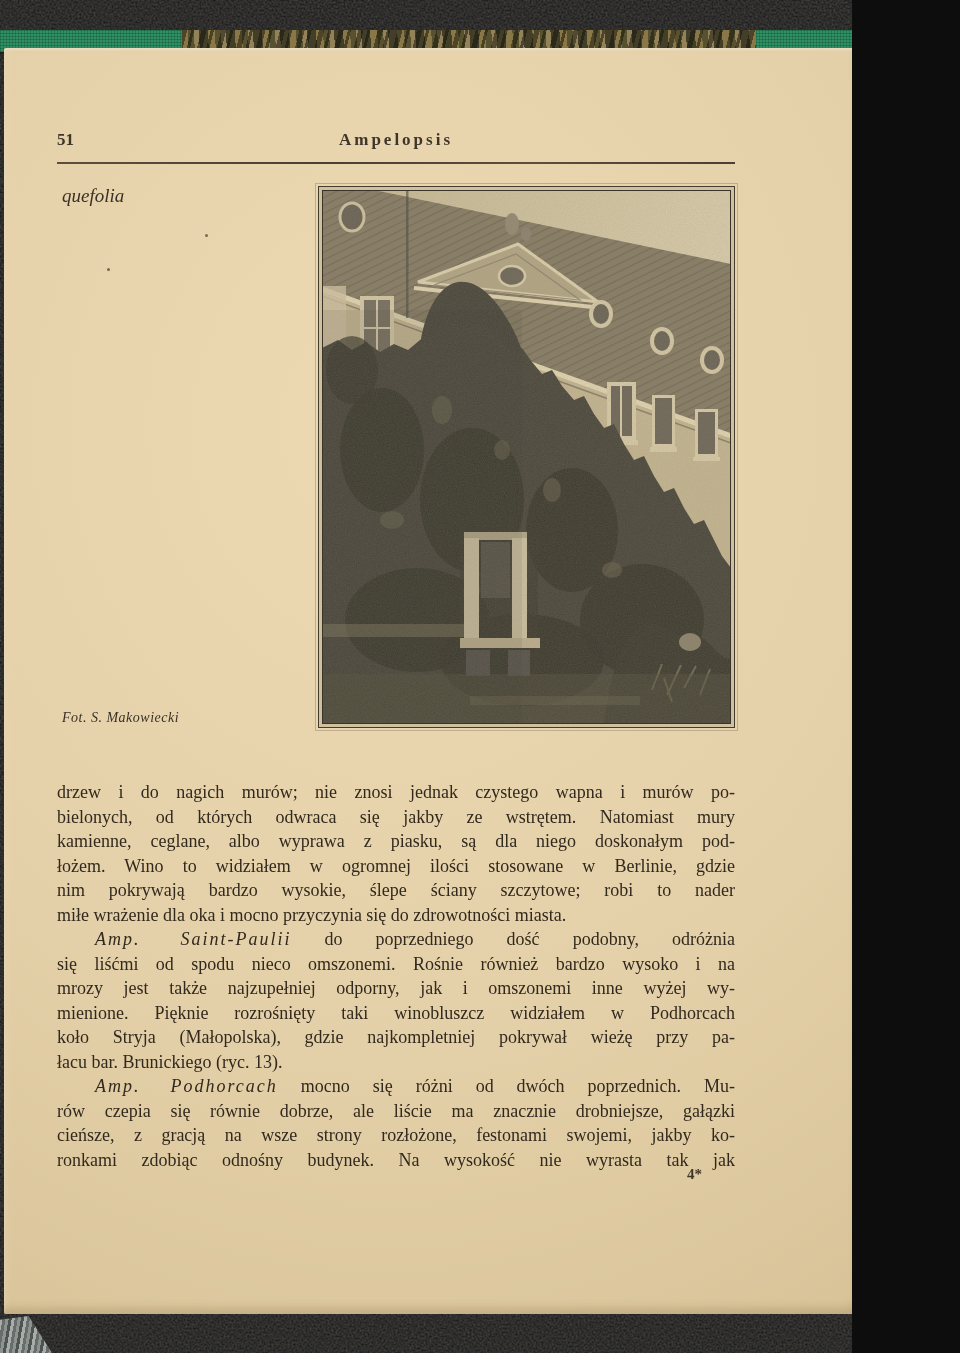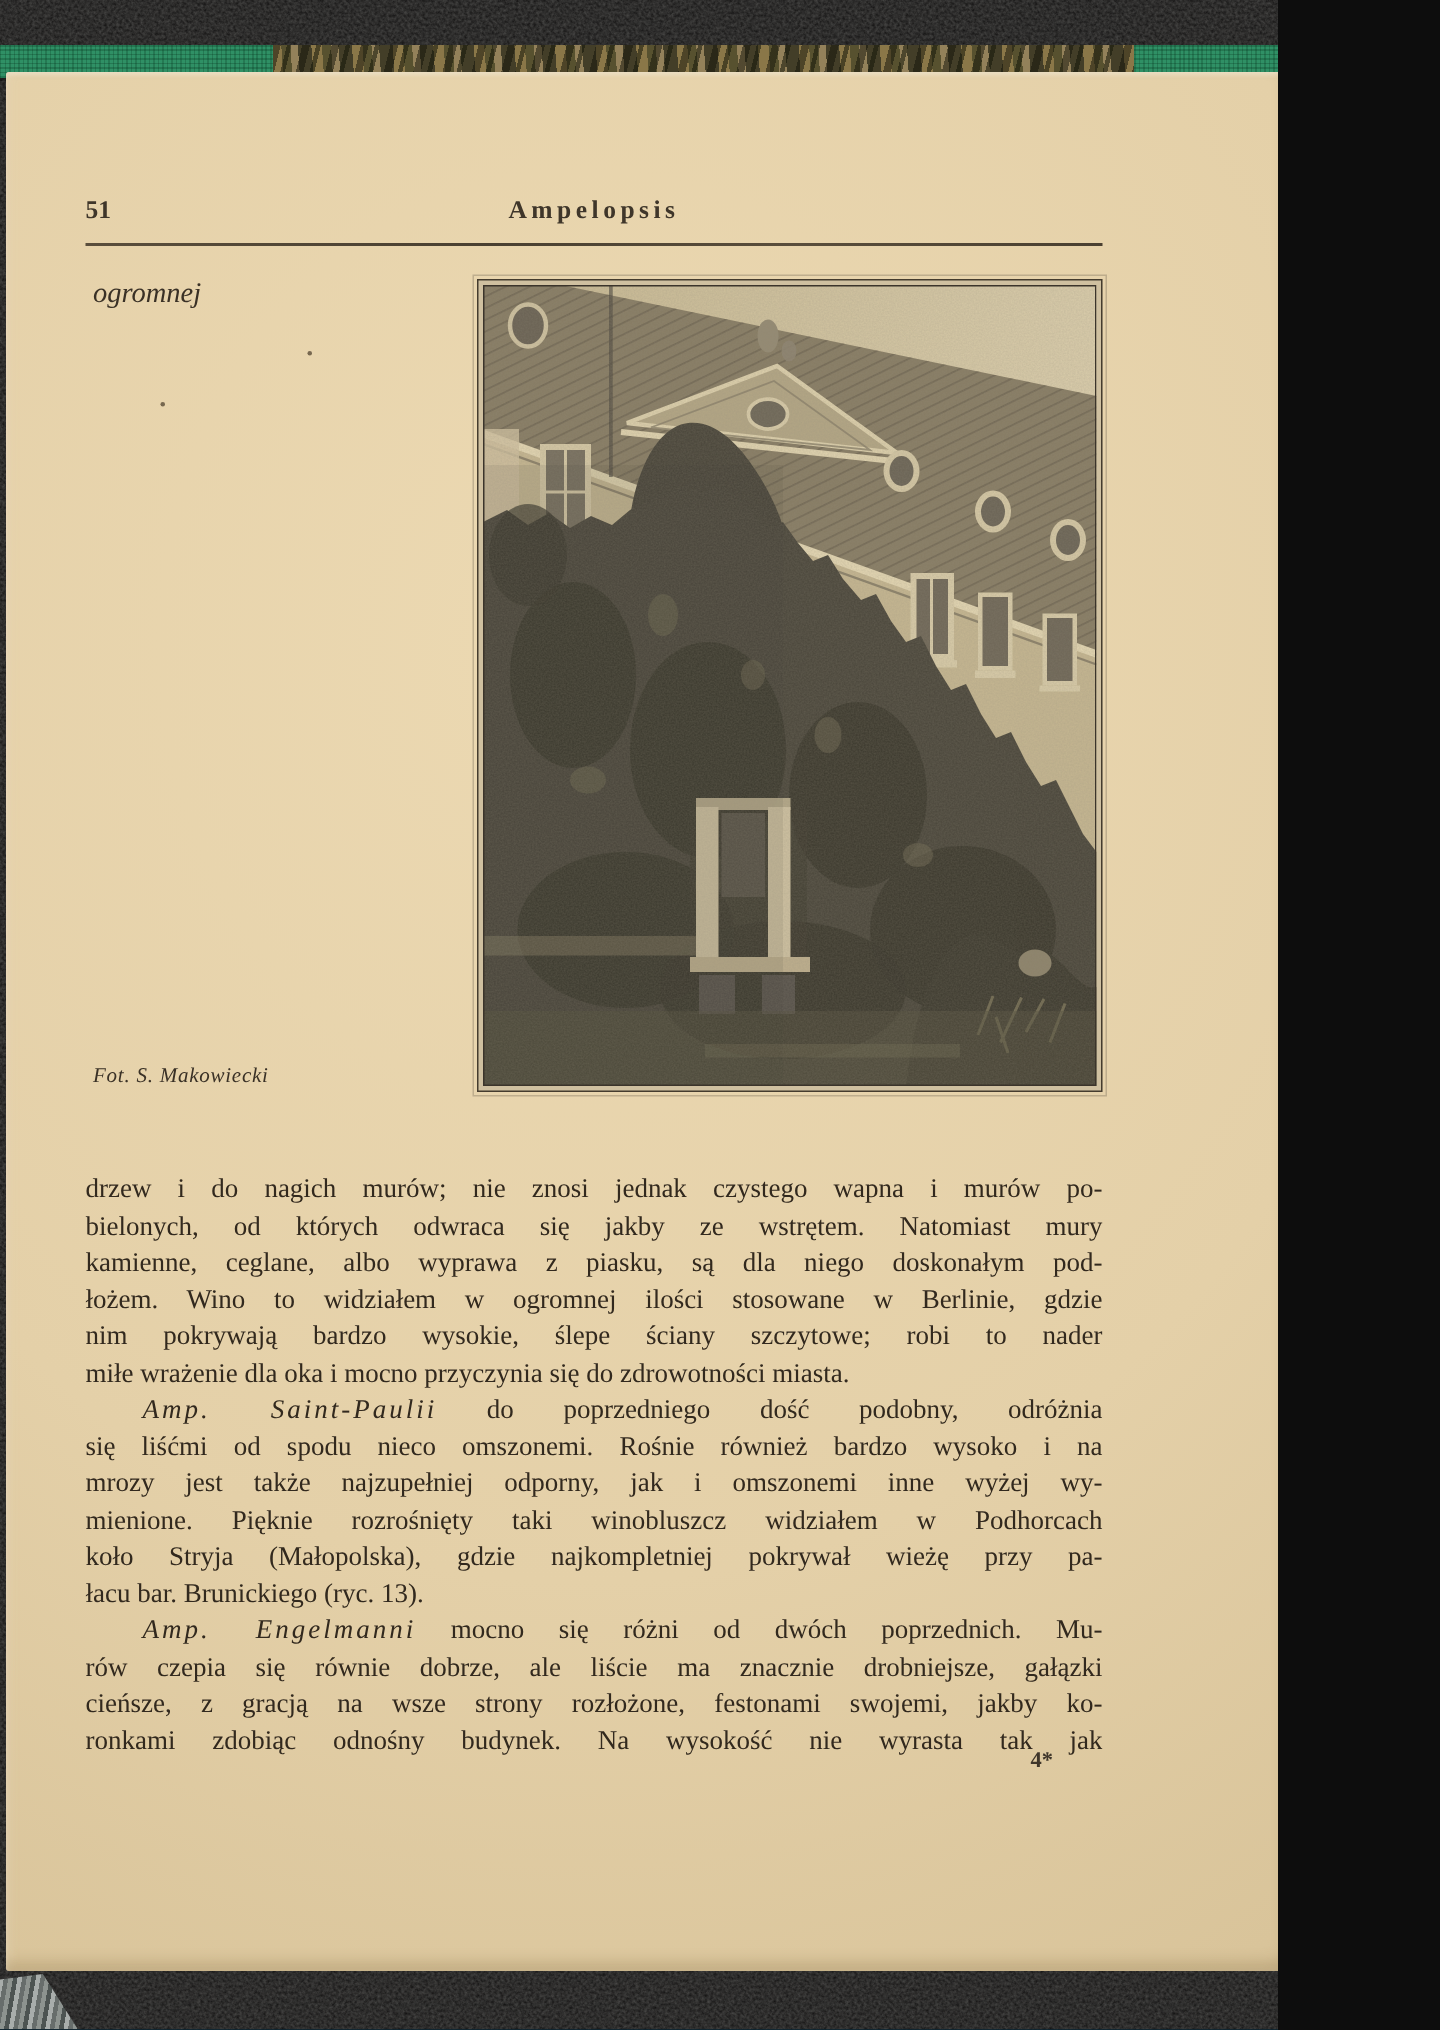--- a/index.html
+++ b/index.html
@@ -103,21 +103,21 @@
 
   <div class="abs fore-edge"></div>
 
   <div class="abs page">
 
     <div class="abs running-header">Ampelopsis</div>
     <div class="abs page-number">51</div>
     <div class="abs header-rule"></div>
 
     <div class="abs caption">
-      <div>ogromnej</div>
+      <div>quefolia</div>
     </div>
 
     <div class="abs speck" style="left:103px;top:220px;"></div>
     <div class="abs speck" style="left:201px;top:186px;"></div>
 
     <div class="abs photo-frame">
       <svg width="409" height="534" viewBox="0 0 409 534">
         <defs>
           <linearGradient id="skyG" x1="0" y1="0" x2="1" y2="0.35">
             <stop offset="0" stop-color="#c7b892"></stop>
@@ -223,21 +223,21 @@
       <div class="bline">nim pokrywają bardzo wysokie, ślepe ściany szczytowe; robi to nader</div>
       <div class="bline lastline">miłe wrażenie dla oka i mocno przyczynia się do zdrowotności miasta.</div>
 
       <div class="bline indent"><span class="species">Amp. Saint-Paulii</span><span> do poprzedniego dość podobny, odróżnia</span></div>
       <div class="bline">się liśćmi od spodu nieco omszonemi. Rośnie również bardzo wysoko i na</div>
       <div class="bline">mrozy jest także najzupełniej odporny, jak i omszonemi inne wyżej wy-</div>
       <div class="bline">mienione. Pięknie rozrośnięty taki winobluszcz widziałem w Podhorcach</div>
       <div class="bline">koło Stryja (Małopolska), gdzie najkompletniej pokrywał wieżę przy pa-</div>
       <div class="bline lastline">łacu bar. Brunickiego (ryc. 13).</div>
 
-      <div class="bline indent"><span class="species">Amp. Engelmanni</span><span> mocno się różni od dwóch poprzednich. Mu-</span></div>
+      <div class="bline indent"><span class="species">Amp. Podhorcach</span><span> mocno się różni od dwóch poprzednich. Mu-</span></div>
       <div class="bline">rów czepia się równie dobrze, ale liście ma znacznie drobniejsze, gałązki</div>
       <div class="bline">cieńsze, z gracją na wsze strony rozłożone, festonami swojemi, jakby ko-</div>
       <div class="bline">ronkami zdobiąc odnośny budynek. Na wysokość nie wyrasta tak jak</div>
     </div>
 
     <div class="abs sig-mark">4*</div>
   </div>
 
   <div class="abs clamp"></div>
 </div>

